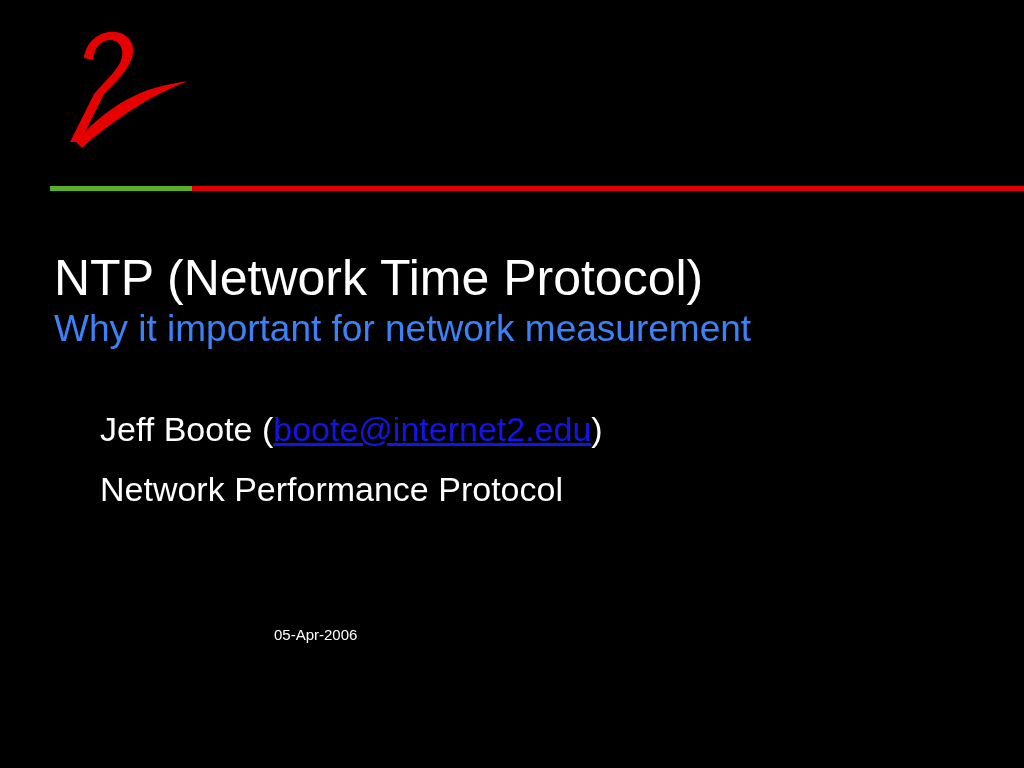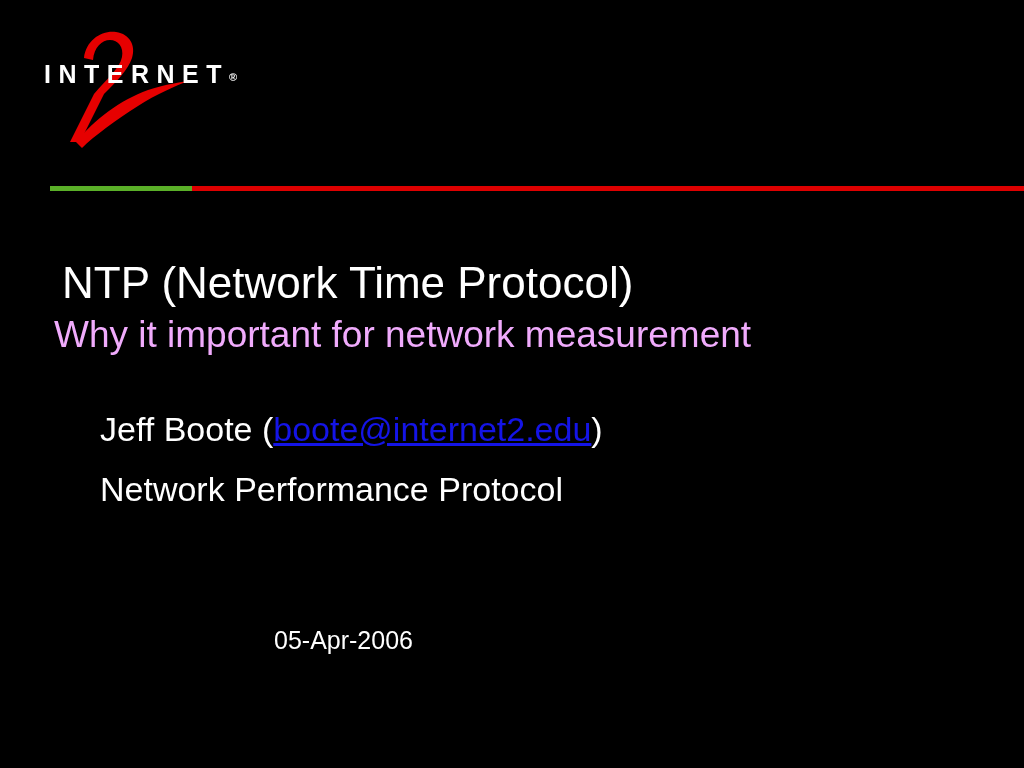--- a/index.html
+++ b/index.html
@@ -74,31 +74,31 @@
   }
 
   
   #title-block {
     position: absolute;
     left: 54px;
     top: 252px;
     width: 930px;
   }
   #slide-title {
-    font-size: 44px;
+    font-size: 50px;
     font-weight: normal;
     color: #ffffff;
     line-height: 1.04;
-    margin: 8px;
+    margin: 0;
     white-space: nowrap;
   }
   #slide-subtitle {
     font-size: 37px;
     font-weight: normal;
-    color: #f0abfc;
+    color: #3b82f6;
     line-height: 1.12;
     margin: 4px 0 0 0;
     white-space: nowrap;
   }
 
   
   #body-block {
     position: absolute;
     left: 100px;
     top: 412px;
@@ -115,21 +115,21 @@
     color: #1414e6;
     text-decoration: underline;
     text-underline-offset: 2px;
   }
 
   
   #date-line {
     position: absolute;
     left: 274px;
     top: 626px;
-    font-size: 25px;
+    font-size: 15px;
     color: #ffffff;
     white-space: nowrap;
   }
 </style>
 </head>
 <body>
 
 <div id="slide">
 
   <div id="logo">
@@ -151,21 +151,20 @@
                L 44 118
                Z" fill="#e60000"></path>
 
       <path d="M 40 118
                C 58 96, 84 76, 112 66
                C 130 60, 146 58, 152 57
                C 140 62, 120 70, 102 82
                C 80 96, 58 112, 46 124
                Z" fill="#e60000"></path>
     </svg>
-    <div class="logo-wordmark"><span>INTERNET</span><span class="logo-reg">®</span></div>
   </div>
 
   <div id="divider">
     <div id="rule-green"></div>
     <div id="rule-red"></div>
   </div>
 
   <div id="title-block">
     <h1 id="slide-title">NTP (Network Time Protocol)</h1>
     <h2 id="slide-subtitle">Why it important for network measurement</h2>

